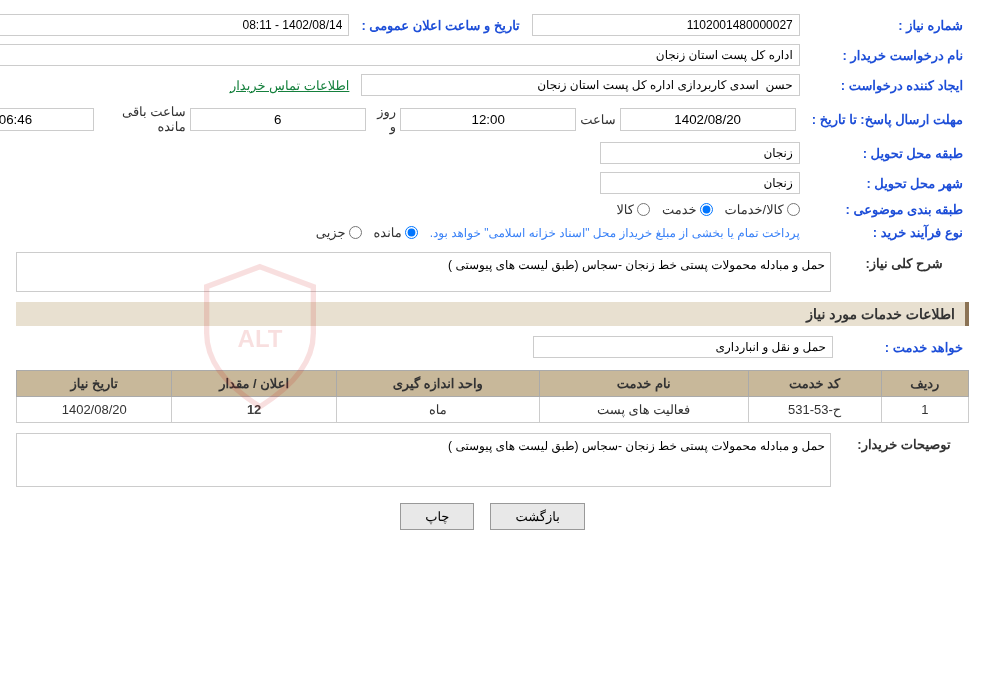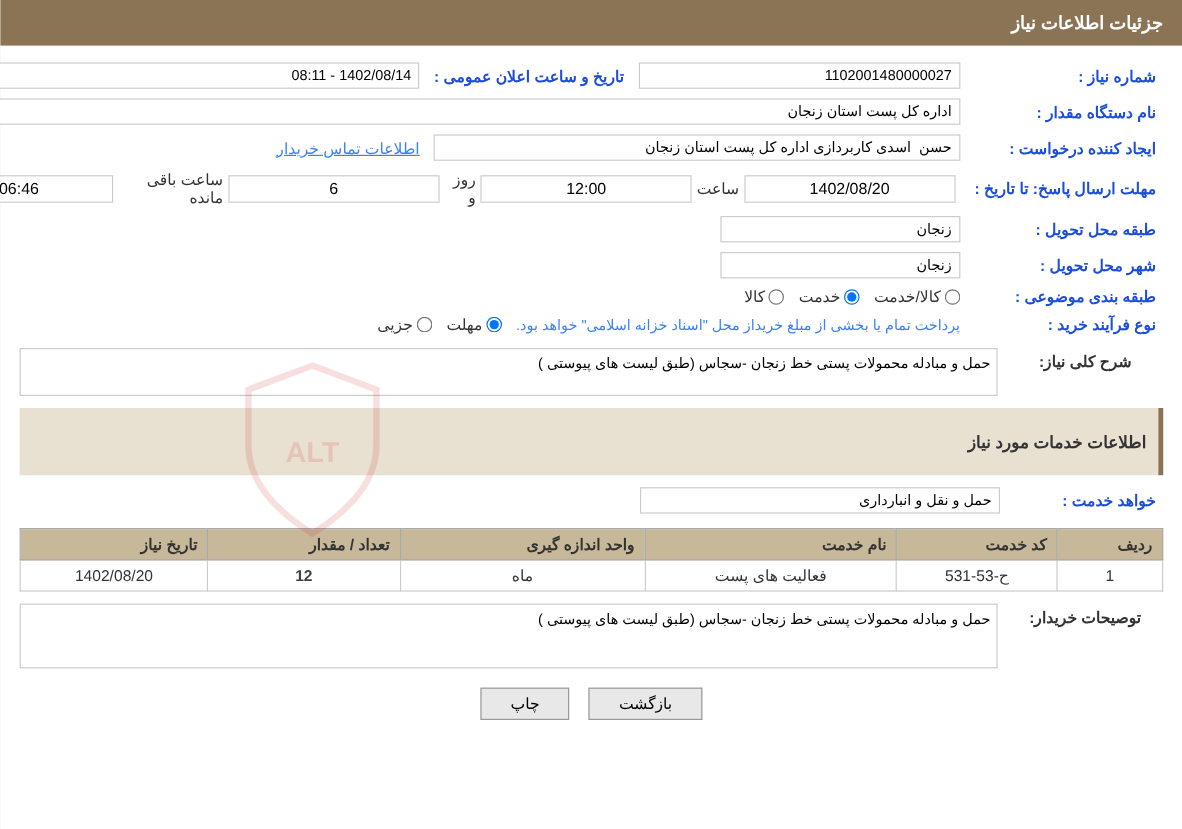--- a/index.html
+++ b/index.html
@@ -49,28 +49,28 @@
     .input-field {
       border: 1px solid #ccc;
       padding: 3px 6px;
       background: #fff;
       font-size: 12px;
       font-family: Tahoma, Arial, sans-serif;
       direction: rtl;
       width: 100%;
     }
     .link-text {
-      color: #3b82f6;
+      color: #15803d;
       cursor: pointer;
       text-decoration: underline;
       margin-left: 32px;
     }
     .section-title {
       background: #e8e0d0;
-      padding: 20px 10px;
+      padding: 4px 10px;
       font-weight: bold;
       font-size: 14px;
       margin: 10px 0 6px 0;
       border-right: 4px solid #8B7355;
     }
     .radio-group {
       display: flex;
       gap: 12px;
       align-items: center;
       direction: rtl;
@@ -89,21 +89,21 @@
     .data-table {
       width: 100%;
       border-collapse: collapse;
       margin-top: 6px;
       direction: rtl;
     }
     .data-table th {
       background: #c8b89a;
       border: 1px solid #aaa;
       padding: 5px 8px;
-      text-align: right;
+      text-align: center;
       font-weight: bold;
       margin-left: 32px;
     }
     .data-table td {
       border: 1px solid #ccc;
       padding: 5px 8px;
       text-align: center;
     }
     .data-table td.red-text {
       color: #404040;
@@ -145,23 +145,20 @@
       align-items: center;
       gap: 4px;
       direction: rtl;
     }
   </style>
 </head>
 <body>
 
 <div class="page-wrapper">
 
-  <div class="header-bar">
-    <span>جزئیات اطلاعات نیاز</span>
-  </div>
 
   <div class="content" style="position:relative;">
 
     <svg class="shield-svg" width="160" height="160" viewBox="0 0 100 120">
       <path d="M50 5 L90 20 L90 55 Q90 85 50 110 Q10 85 10 55 L10 20 Z" fill="none" stroke="#cc0000" stroke-width="4"></path>
       <text x="50" y="65" text-anchor="middle" font-size="18" fill="#cc0000" font-weight="bold">ALT</text>
     </svg>
 
     <table class="info-table">
       <tbody>
@@ -169,21 +166,21 @@
         <td class="label-cell">شماره نیاز :</td>
         <td class="value-cell" style="width:280px;">
           <input class="input-field" type="text" readonly="" value="1102001480000027" style="">
         </td>
         <td style="width:120px; text-align:right;" class="label-cell">تاریخ و ساعت اعلان عمومی :</td>
         <td class="value-cell">
           <input class="input-field" type="text" readonly="" value="1402/08/14 - 08:11" style="">
         </td>
       </tr>
       <tr>
-        <td class="label-cell">نام دستگاه مقدار :</td>
+        <td class="label-cell">نام درخواست خریدار :</td>
         <td colspan="3" class="value-cell">
           <input class="input-field" type="text" style="width: 100%;" readonly="" value="اداره کل پست استان زنجان">
         </td>
       </tr>
       <tr>
         <td class="label-cell">ایجاد کننده درخواست :</td>
         <td colspan="2" class="value-cell">
           <input class="input-field" type="text" style="width: 100%;" readonly="" value="حسن  اسدی کاربردازی اداره کل پست استان زنجان">
         </td>
         <td style="text-align:right;">
@@ -216,41 +213,41 @@
         <td colspan="3">
           <input class="input-field" type="text" style="width: 200px;" readonly="" value="زنجان">
         </td>
       </tr>
       <tr>
         <td class="label-cell">طبقه بندی موضوعی :</td>
         <td colspan="3">
           <div class="radio-group">
             <label>
               <input type="radio" name="tabaqe" style="">
-              <span>کالا/خدمت</span>
+              <span>کالا/خدمات</span>
             </label>
             <label>
               <input type="radio" name="tabaqe" checked="" style="">
               <span>خدمت</span>
             </label>
             <label>
               <input type="radio" name="tabaqe" style="">
               <span>کالا</span>
             </label>
           </div>
         </td>
       </tr>
       <tr>
         <td class="label-cell">نوع فرآیند خرید :</td>
         <td colspan="3">
           <div class="radio-group">
             <span class="note-text">پرداخت تمام یا بخشی از مبلغ خریداز محل "اسناد خزانه اسلامی" خواهد بود.</span>
             <label>
               <input type="radio" name="nooe" checked="" style="">
-              <span>مهلت</span>
+              <span>مانده</span>
             </label>
             <label>
               <input type="radio" name="nooe" style="">
               <span>جزیی</span>
             </label>
           </div>
         </td>
       </tr>
     </tbody>
       </table>
@@ -275,21 +272,21 @@
     </tbody>
       </table>
 
     <table class="data-table">
       <thead>
         <tr>
           <th>ردیف</th>
           <th>کد خدمت</th>
           <th>نام خدمت</th>
           <th>واحد اندازه گیری</th>
-          <th>تعداد / مقدار</th>
+          <th>اعلان / مقدار</th>
           <th>تاریخ نیاز</th>
         </tr>
       </thead>
       <tbody>
           <tr>
             <td>1</td>
             <td>ح-53-531</td>
             <td>فعالیت های پست</td>
             <td>ماه</td>
             <td class="red-text">12</td>

